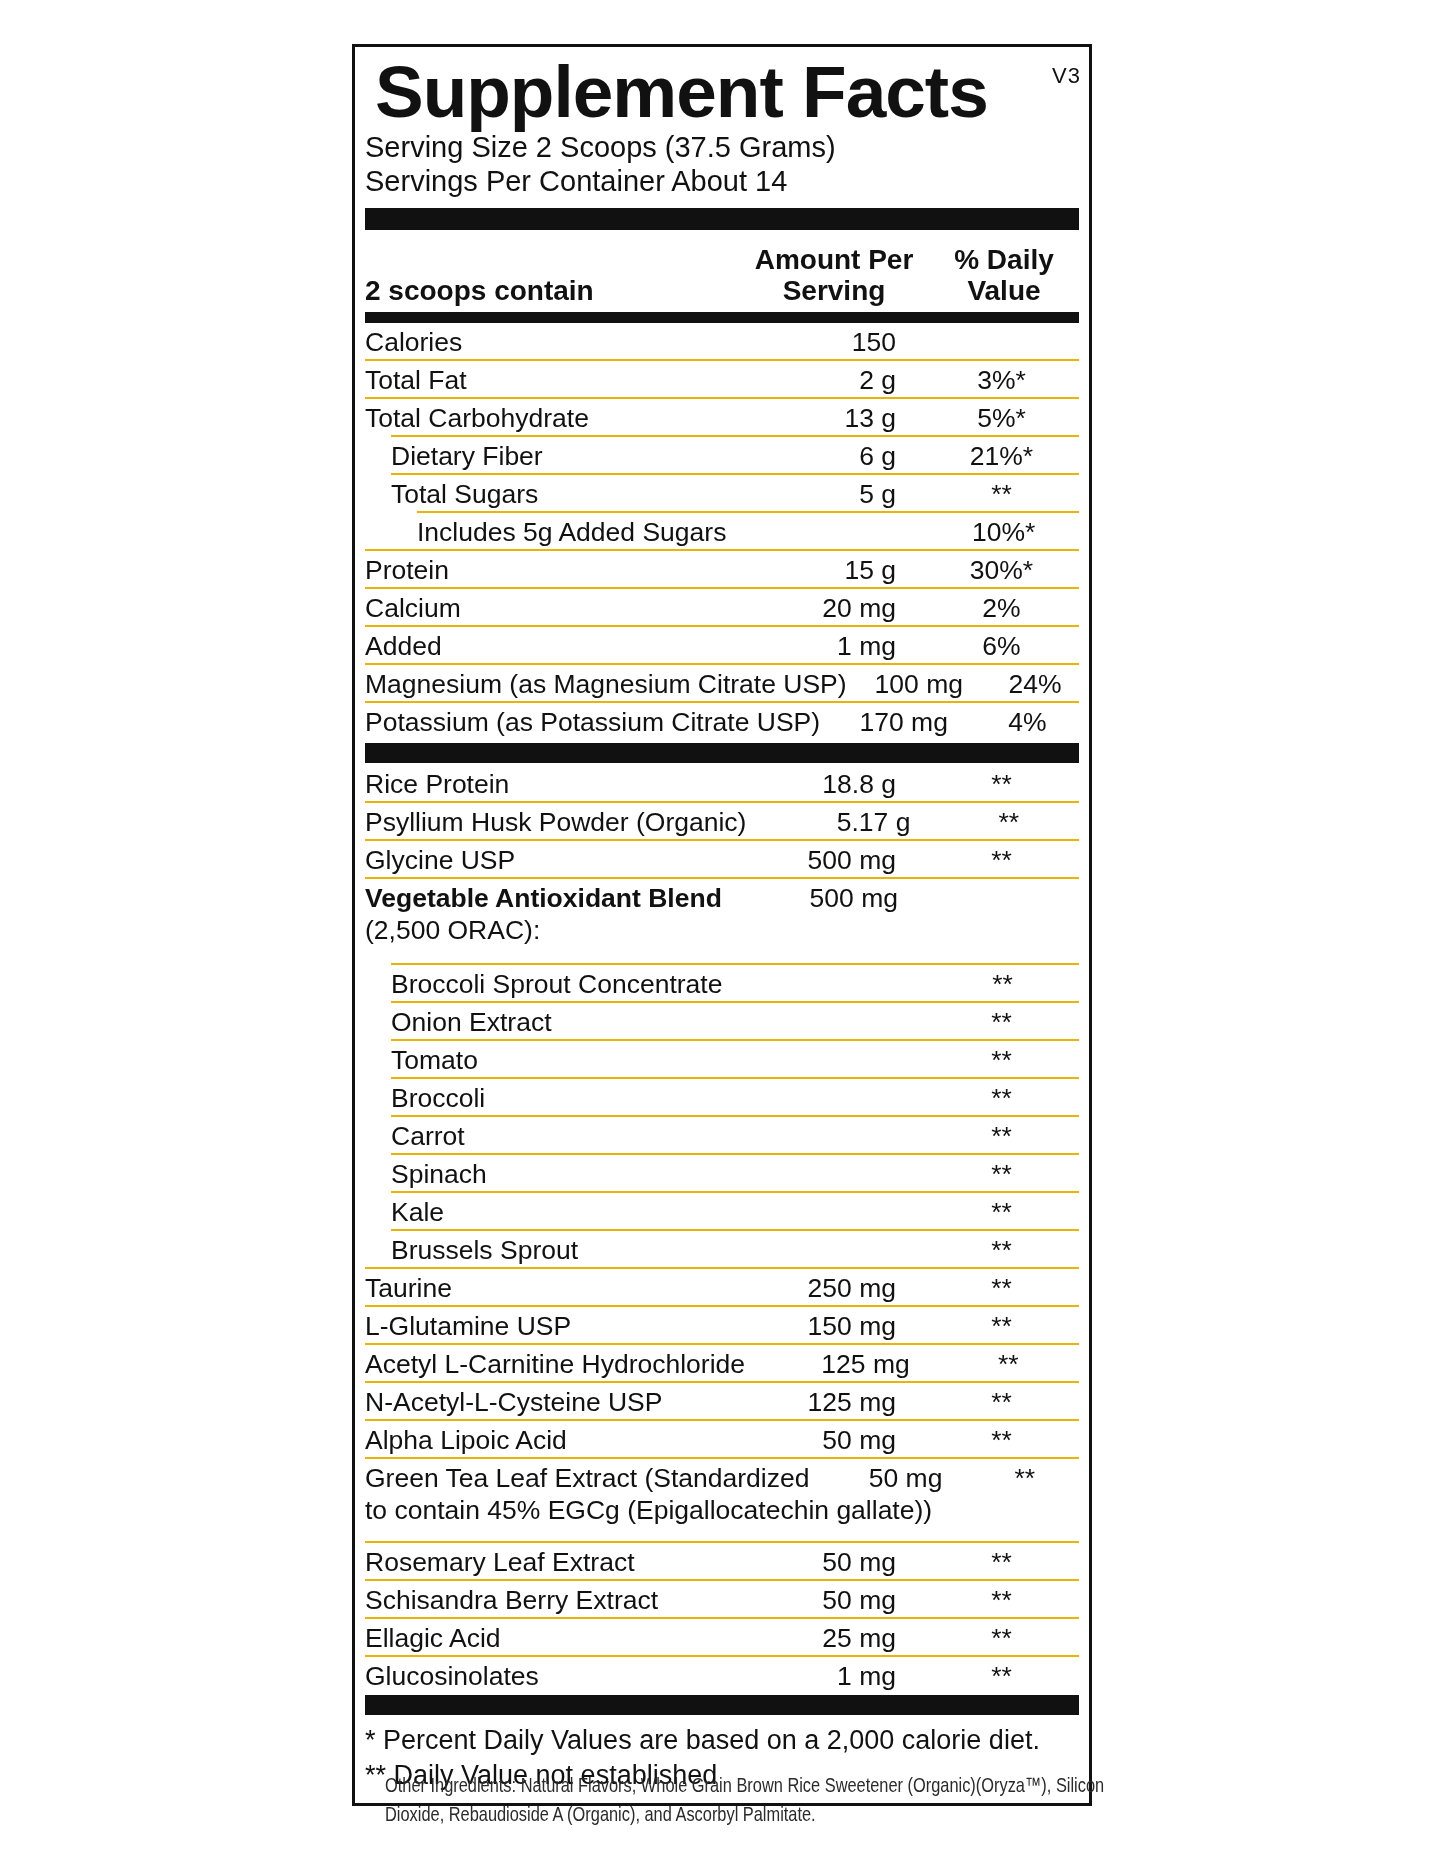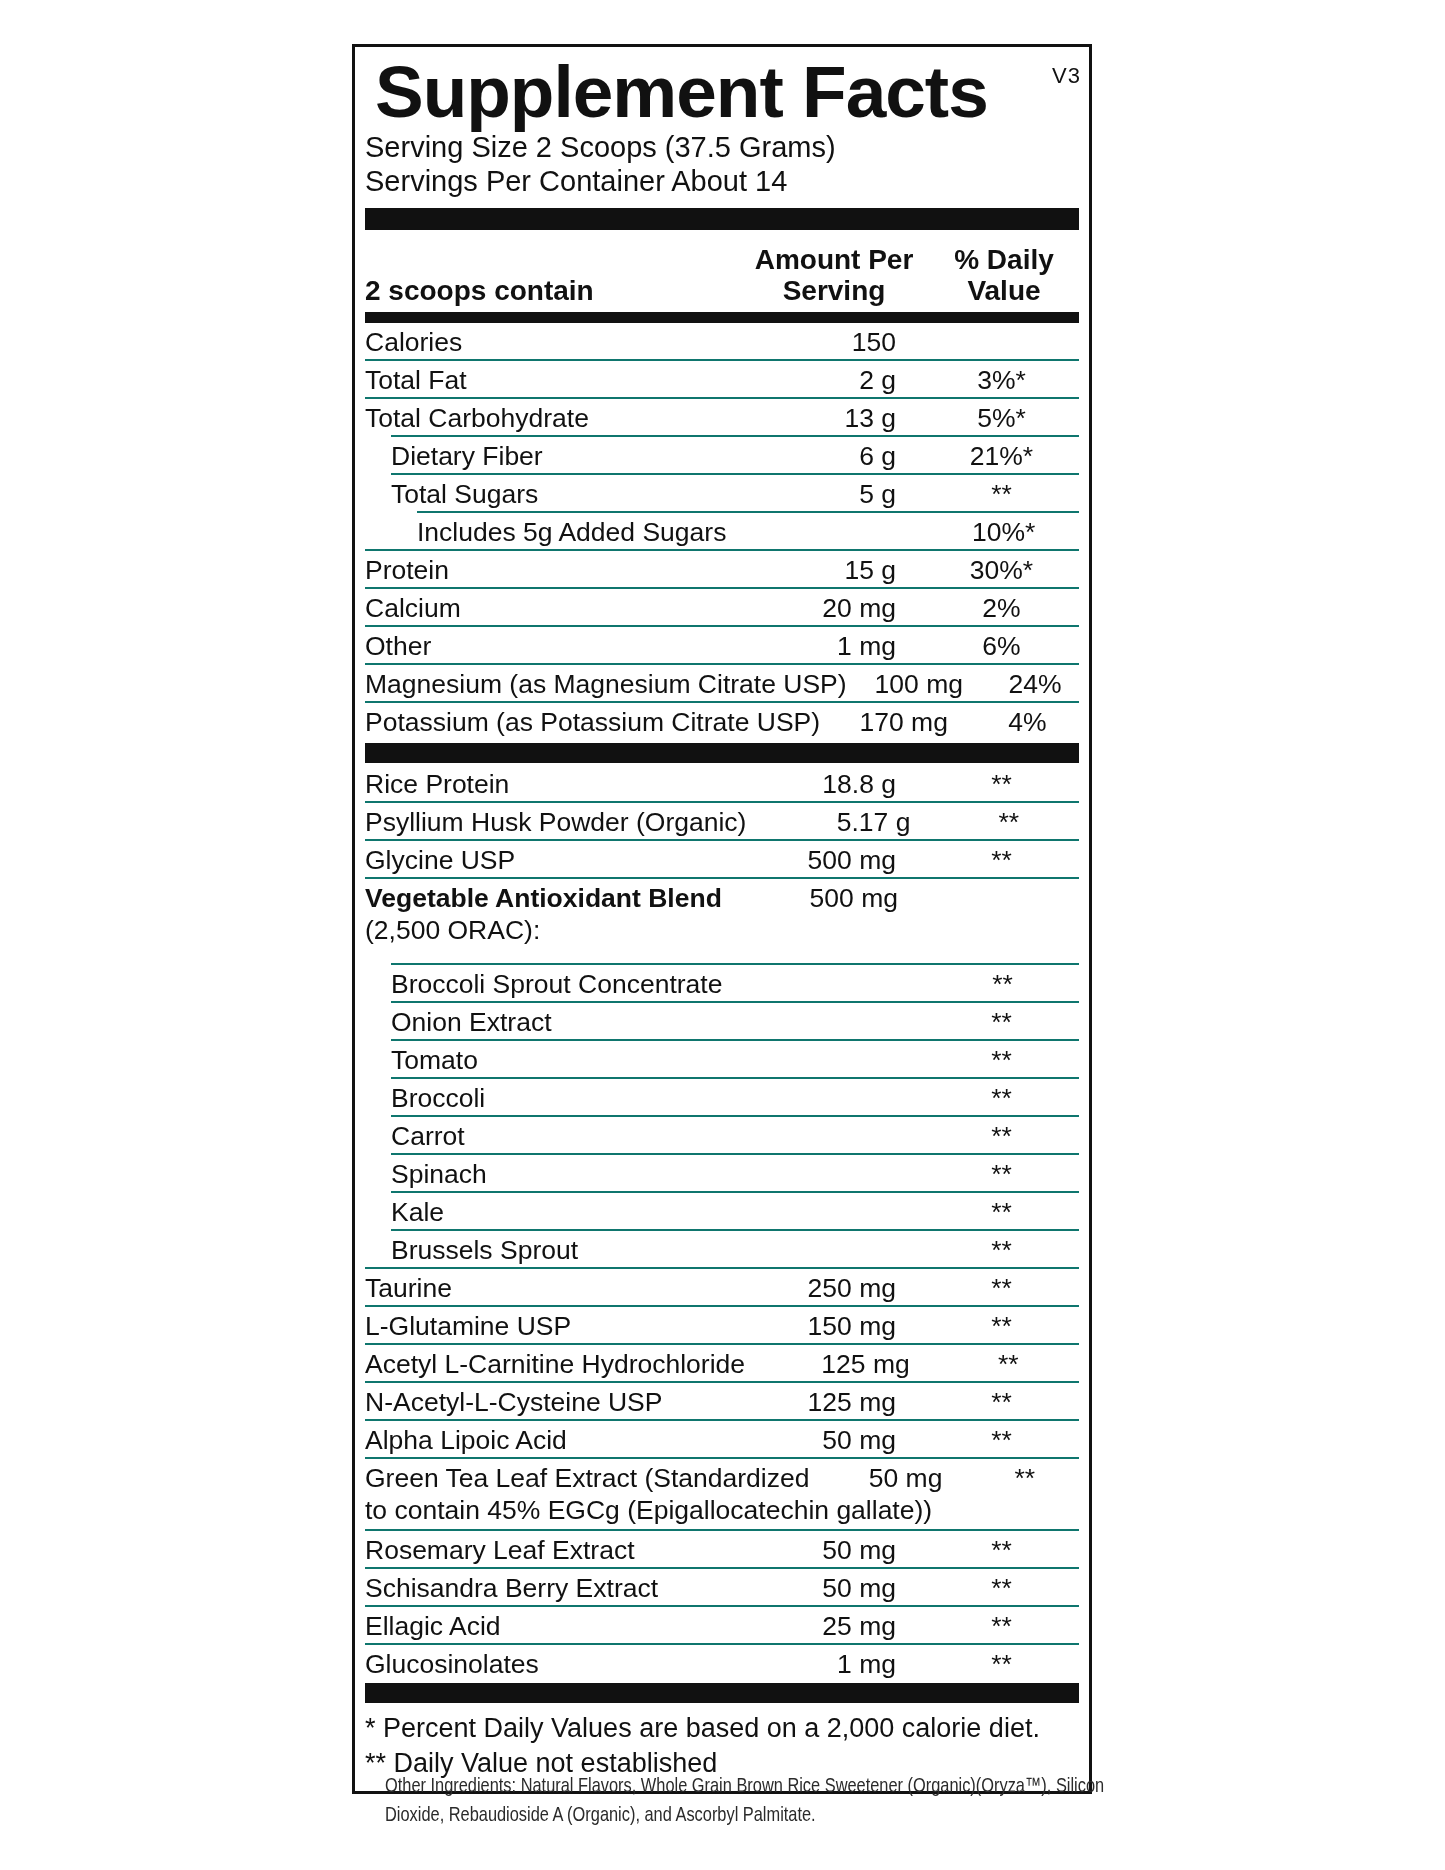--- a/index.html
+++ b/index.html
@@ -25,30 +25,30 @@
   .bar-header { height:11px; }
   .bar-mid    { height:20px; margin:4px 0 2px 0; }
   .bar-bottom { height:20px; margin-top:2px; }
 
   .header-row { display:flex; align-items:flex-end; padding:14px 0 6px 0;
                 font-weight:bold; font-size:28px; line-height:31px; }
   .hc1 { flex:1; white-space:nowrap; }
   .hc2 { width:190px; text-align:center; white-space:pre-line; }
   .hc3 { width:150px; text-align:center; white-space:pre-line; }
 
-  .row { border-top:2px solid #0f766e; }
+  .row { border-top:2px solid #eab308; }
   .row.first { border-top:none; }
   .row.ind1 { margin-left:26px; }
   .row.ind2 { margin-left:52px; }
   .row-line { display:flex; padding:4px 0 2px 0; font-size:26.5px; line-height:30px;gap:28px; }
   .cell.name { flex:1; white-space:nowrap; }
   .cell.amt  { width:150px; text-align:right; white-space:nowrap; }
   .cell.dv   { width:155px; text-align:center; white-space:nowrap; }
   .row.bold-name .cell.name { font-weight:bold; }
-  .name2 { font-size:26.5px; line-height:30px; padding-bottom:4px; white-space:nowrap; }
+  .name2 { font-size:26.5px; line-height:30px; padding-bottom:16px; white-space:nowrap; }
   .row.blend .name2 { padding-bottom:18px; }
 
   .footnotes { padding-top:8px; font-size:27px; line-height:35px; }
   .footnote-line { white-space:nowrap; }
 
   .other { position:absolute; left:353px; top:1770px; font-size:21px; line-height:29px; color:#2b2b2b;margin-left:32px; }
   .other .oline { display:block; white-space:nowrap; transform:scaleX(0.78); transform-origin:left top; }
 </style>
 </head>
 <body>
@@ -143,21 +143,21 @@
     <div class="row-line">
       <span class="cell name">Calcium</span>
       <span class="cell amt">20 mg</span>
       <span class="cell dv">2%</span>
     </div>
 
   </div>
 
   <div class="row">
     <div class="row-line">
-      <span class="cell name">Other</span>
+      <span class="cell name">Added</span>
       <span class="cell amt">1 mg</span>
       <span class="cell dv">6%</span>
     </div>
 
   </div>
 
   <div class="row">
     <div class="row-line">
       <span class="cell name">Magnesium (as Magnesium Citrate USP)</span>
       <span class="cell amt">100 mg</span>

